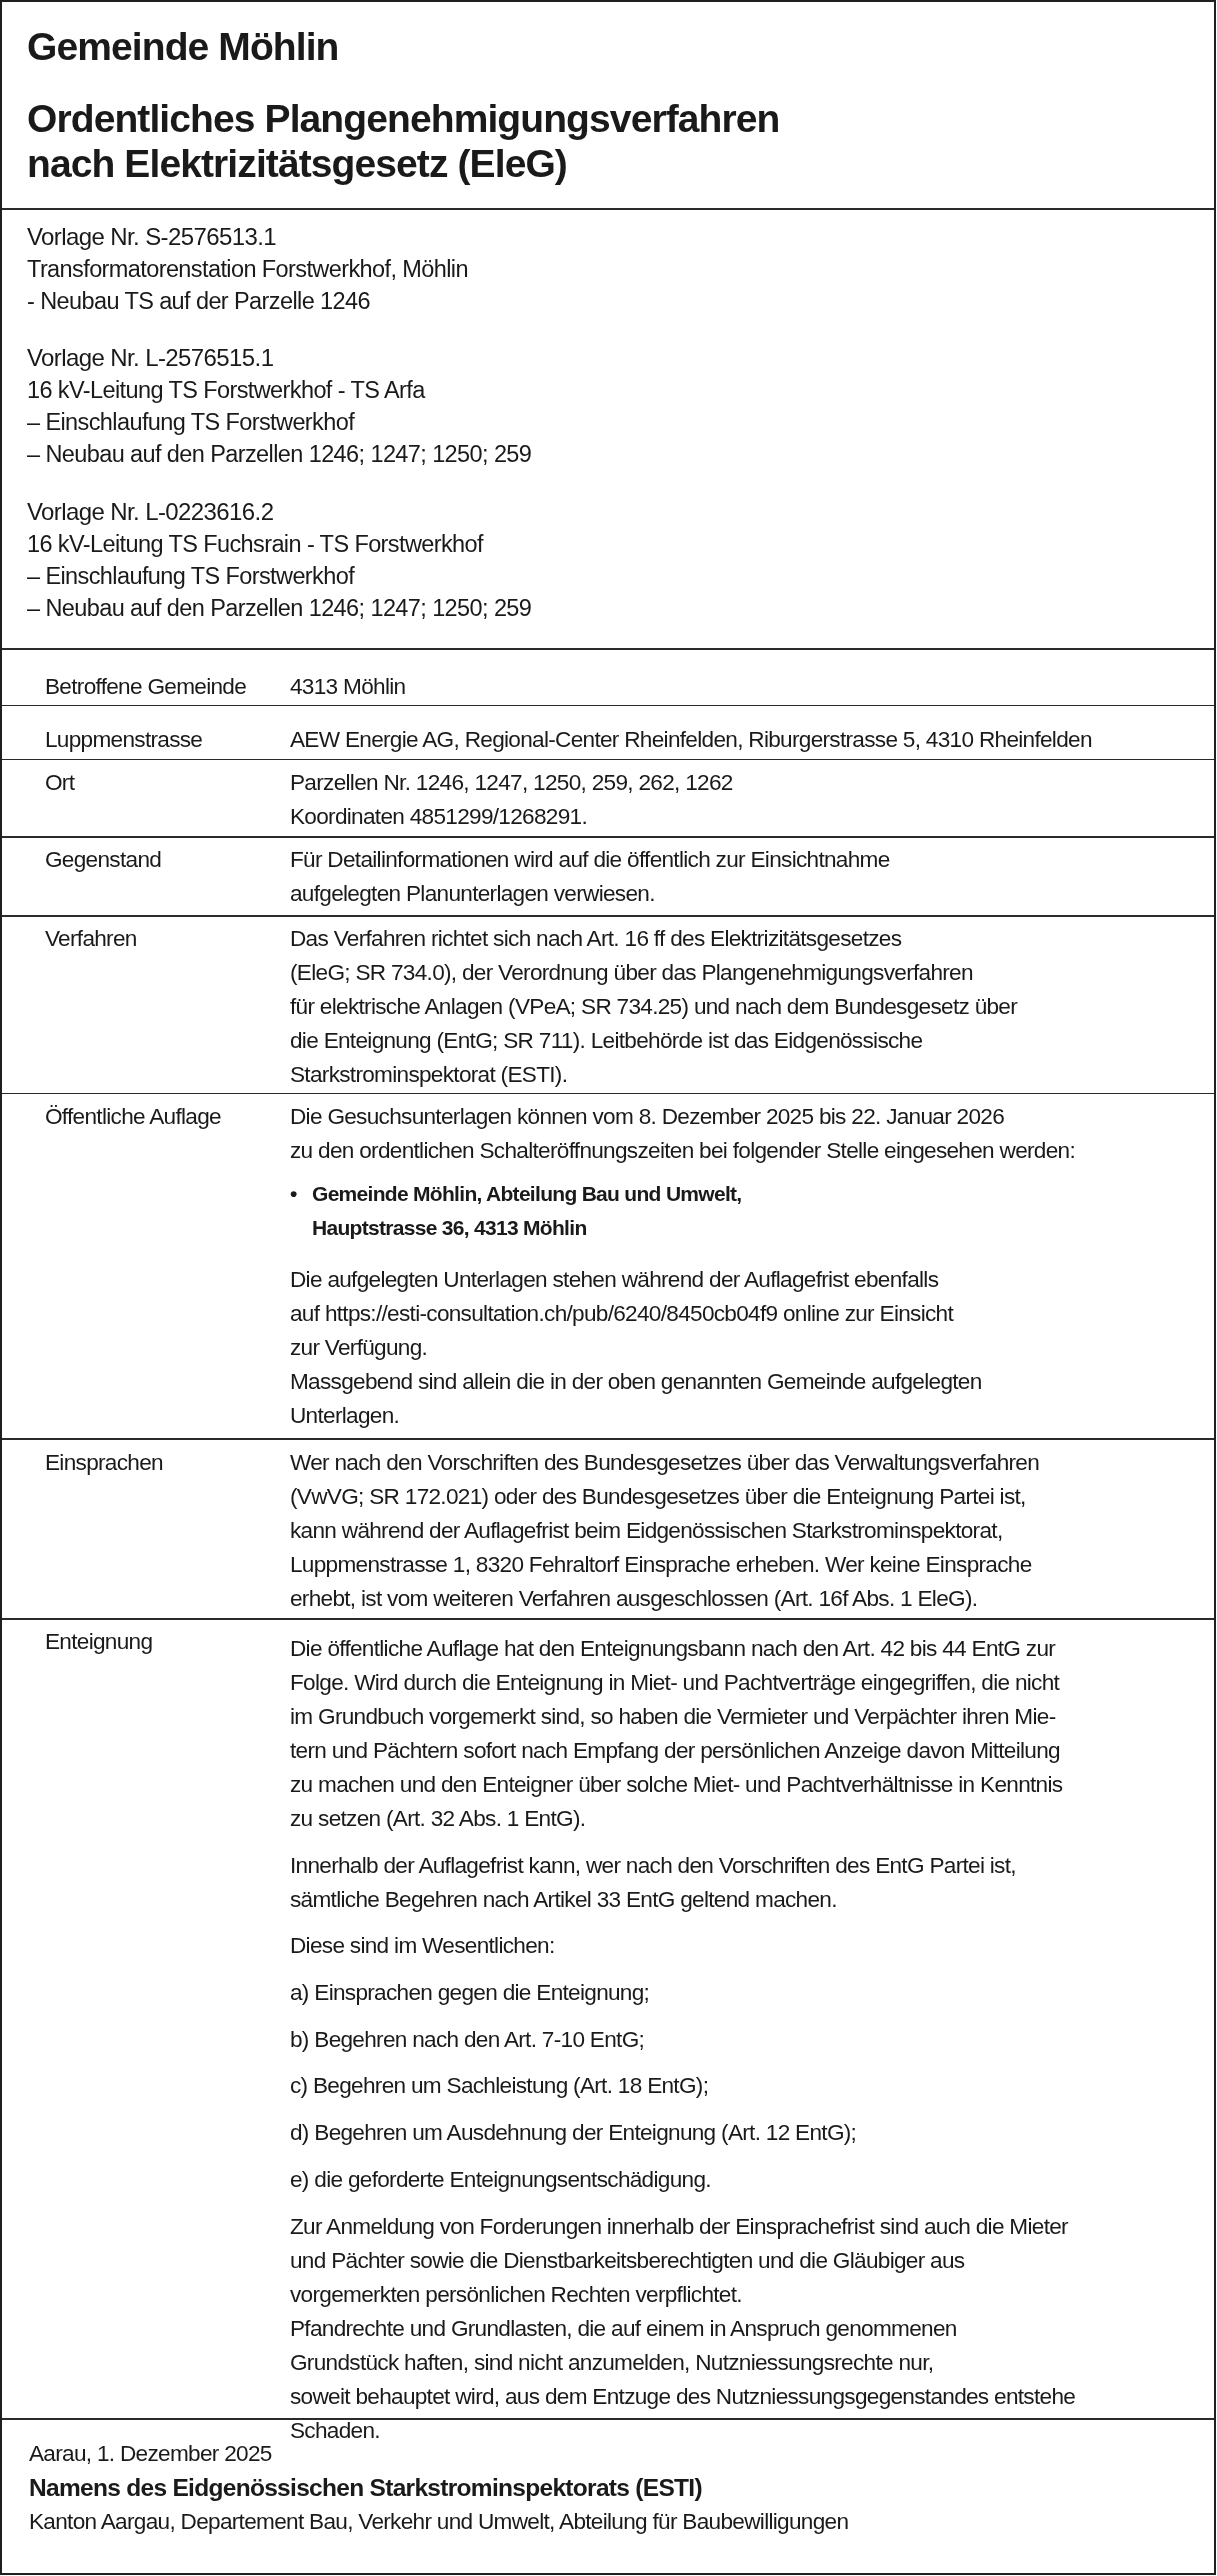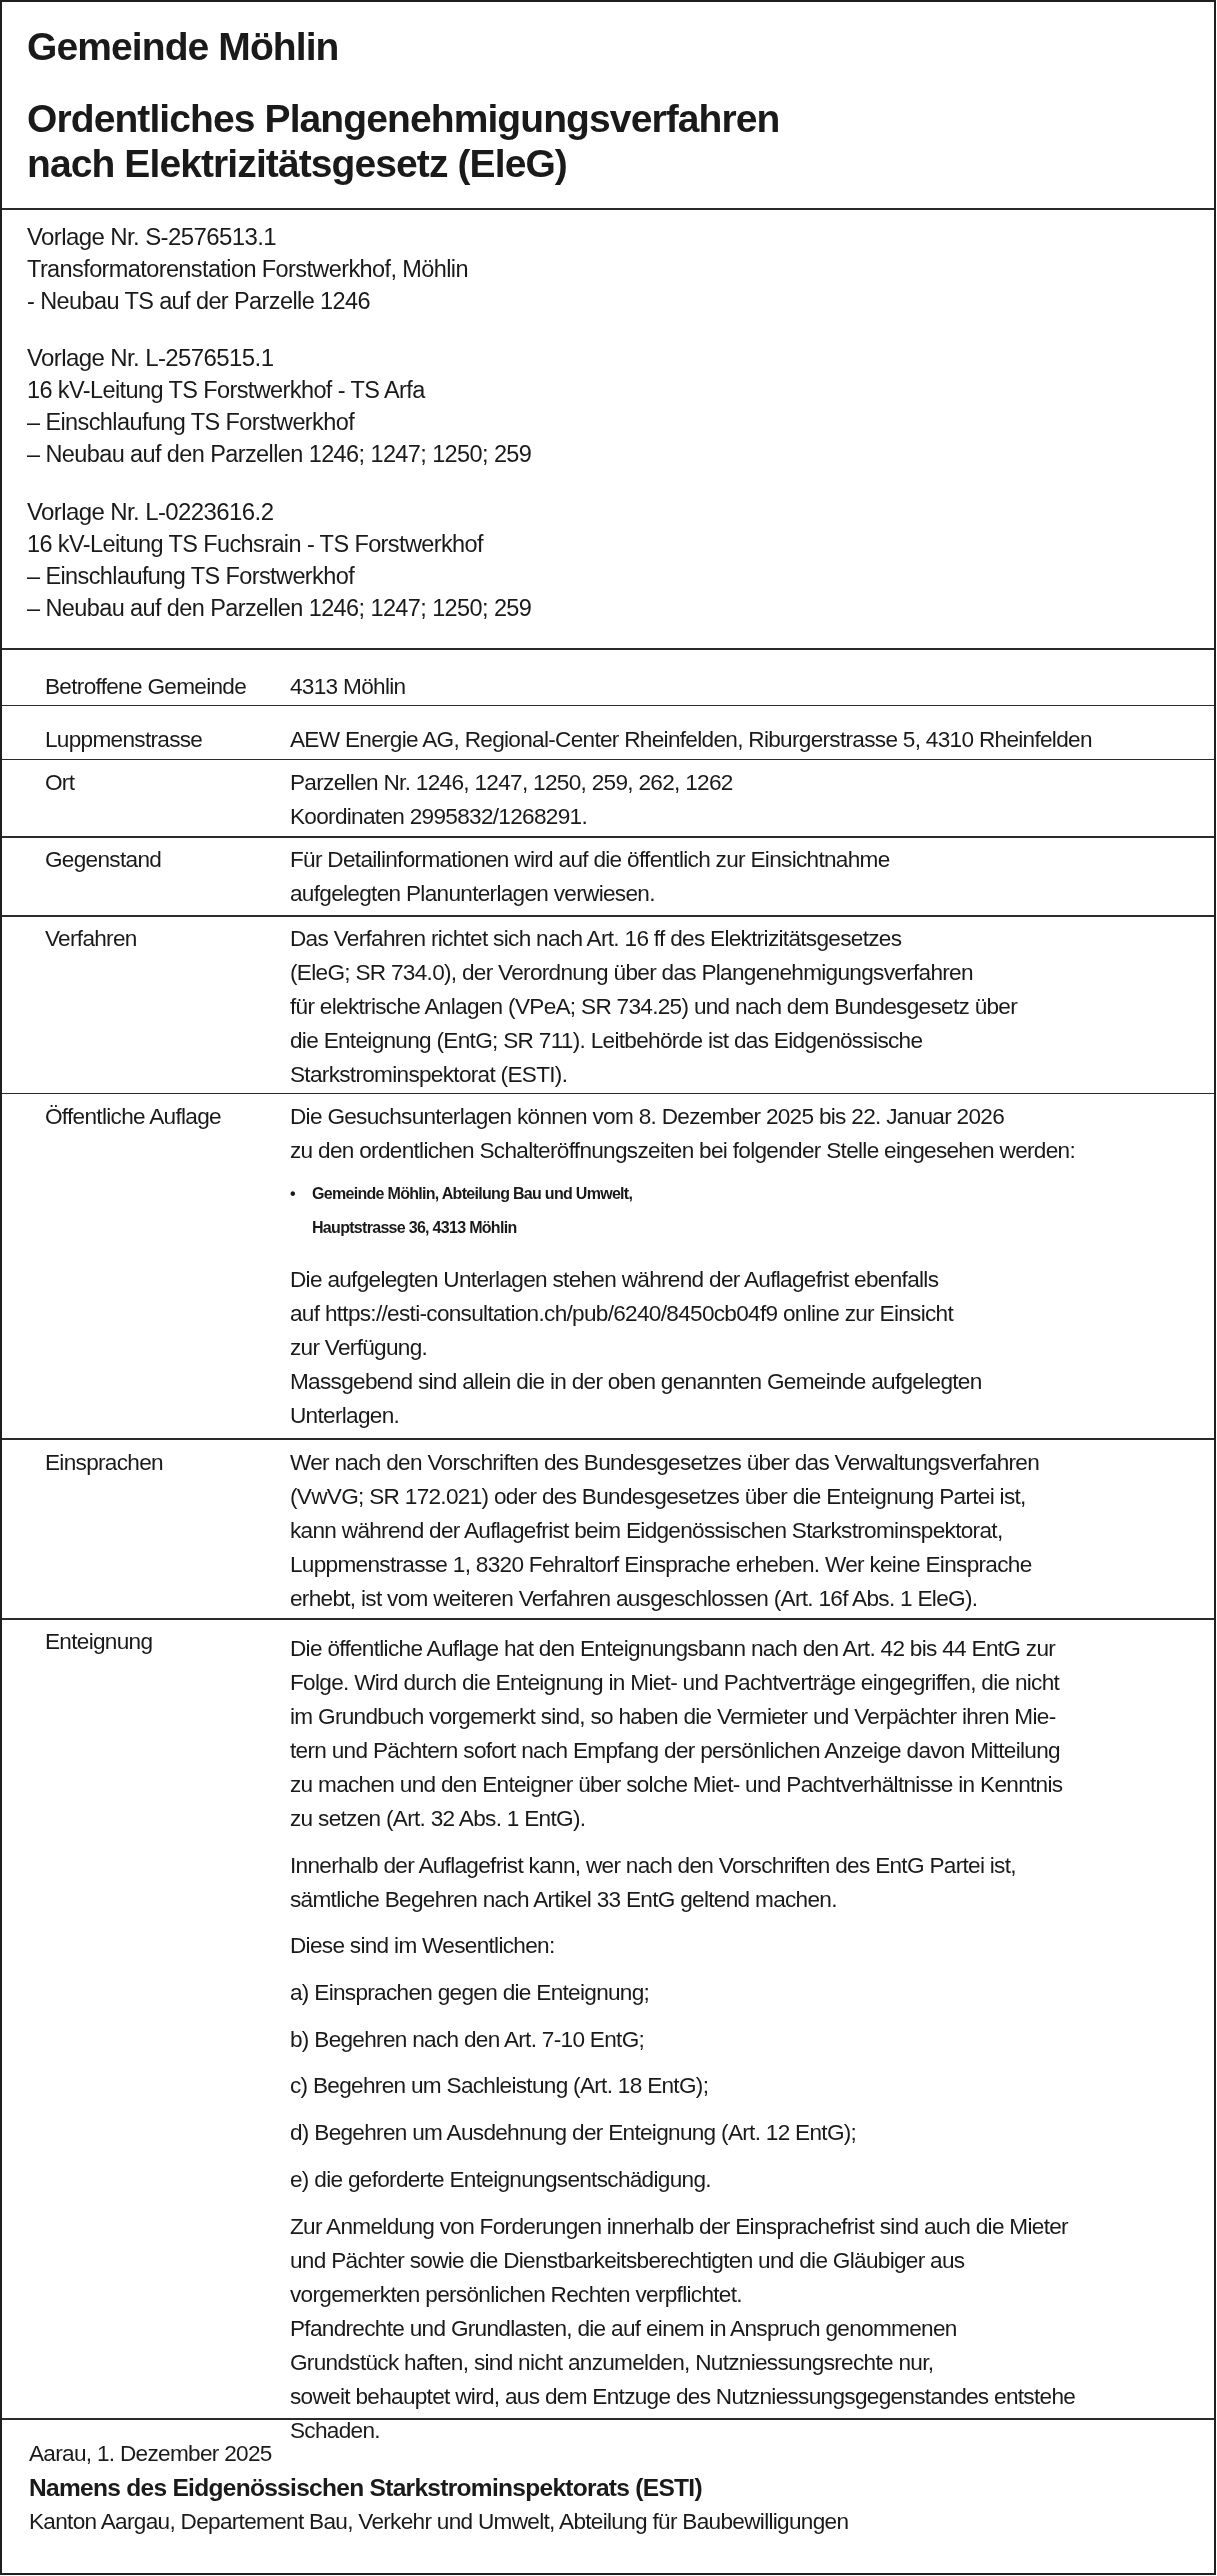--- a/index.html
+++ b/index.html
@@ -33,21 +33,21 @@
   .row-label {
     position: absolute; left: 27px;
     font-size: 22.6px; line-height: 34px; letter-spacing: -0.7px; margin-left: 16px;
   }
   .row-value {
     position: absolute; left: 288px; width: 906px;
     font-size: 22.6px; line-height: 34px; letter-spacing: -0.7px;
   }
   .row-value .ln { display: block; white-space: nowrap; }
   .row-value .para { margin-bottom: 12.7px; }
-  .row-value .bold { font-weight: bold; font-size: 16px; }
+  .row-value .bold { font-weight: bold; font-size: 21px; }
   .bullet-block { margin: 9px 0 18px 0; }
   .bullet-block .ln { padding-left: 22px; }
   .bullet-block .ln.first { padding-left: 0; }
   .bullet-glyph { display: inline-block; width: 22px; }
 
   .footer { position: absolute; left: 27px; top: 2435px; font-size: 22.6px; line-height: 34px; letter-spacing: -0.7px; }
   .footer .ln { display: block; }
   .footer .bold { font-weight: bold; font-size: 24.5px; }
 </style>
 </head>
@@ -89,21 +89,21 @@
 
   <div class="row-label" style="top:721px">Luppmenstrasse</div>
   <div class="row-value" style="top:721px">
     <span class="ln">AEW Energie AG, Regional-Center Rheinfelden, Riburgerstrasse 5, 4310 Rheinfelden</span>
   </div>
   <div class="divider thin" style="top:757px"></div>
 
   <div class="row-label" style="top:764px">Ort</div>
   <div class="row-value" style="top:764px">
     <span class="ln">Parzellen Nr. 1246, 1247, 1250, 259, 262, 1262</span>
-    <span class="ln">Koordinaten 2995832/1268291.</span>
+    <span class="ln">Koordinaten 4851299/1268291.</span>
   </div>
   <div class="divider" style="top:834px"></div>
 
   <div class="row-label" style="top:841px">Gegenstand</div>
   <div class="row-value" style="top:841px">
     <span class="ln">Für Detailinformationen wird auf die öffentlich zur Einsichtnahme</span>
     <span class="ln">aufgelegten Planunterlagen verwiesen.</span>
   </div>
   <div class="divider" style="top:913px"></div>
 

